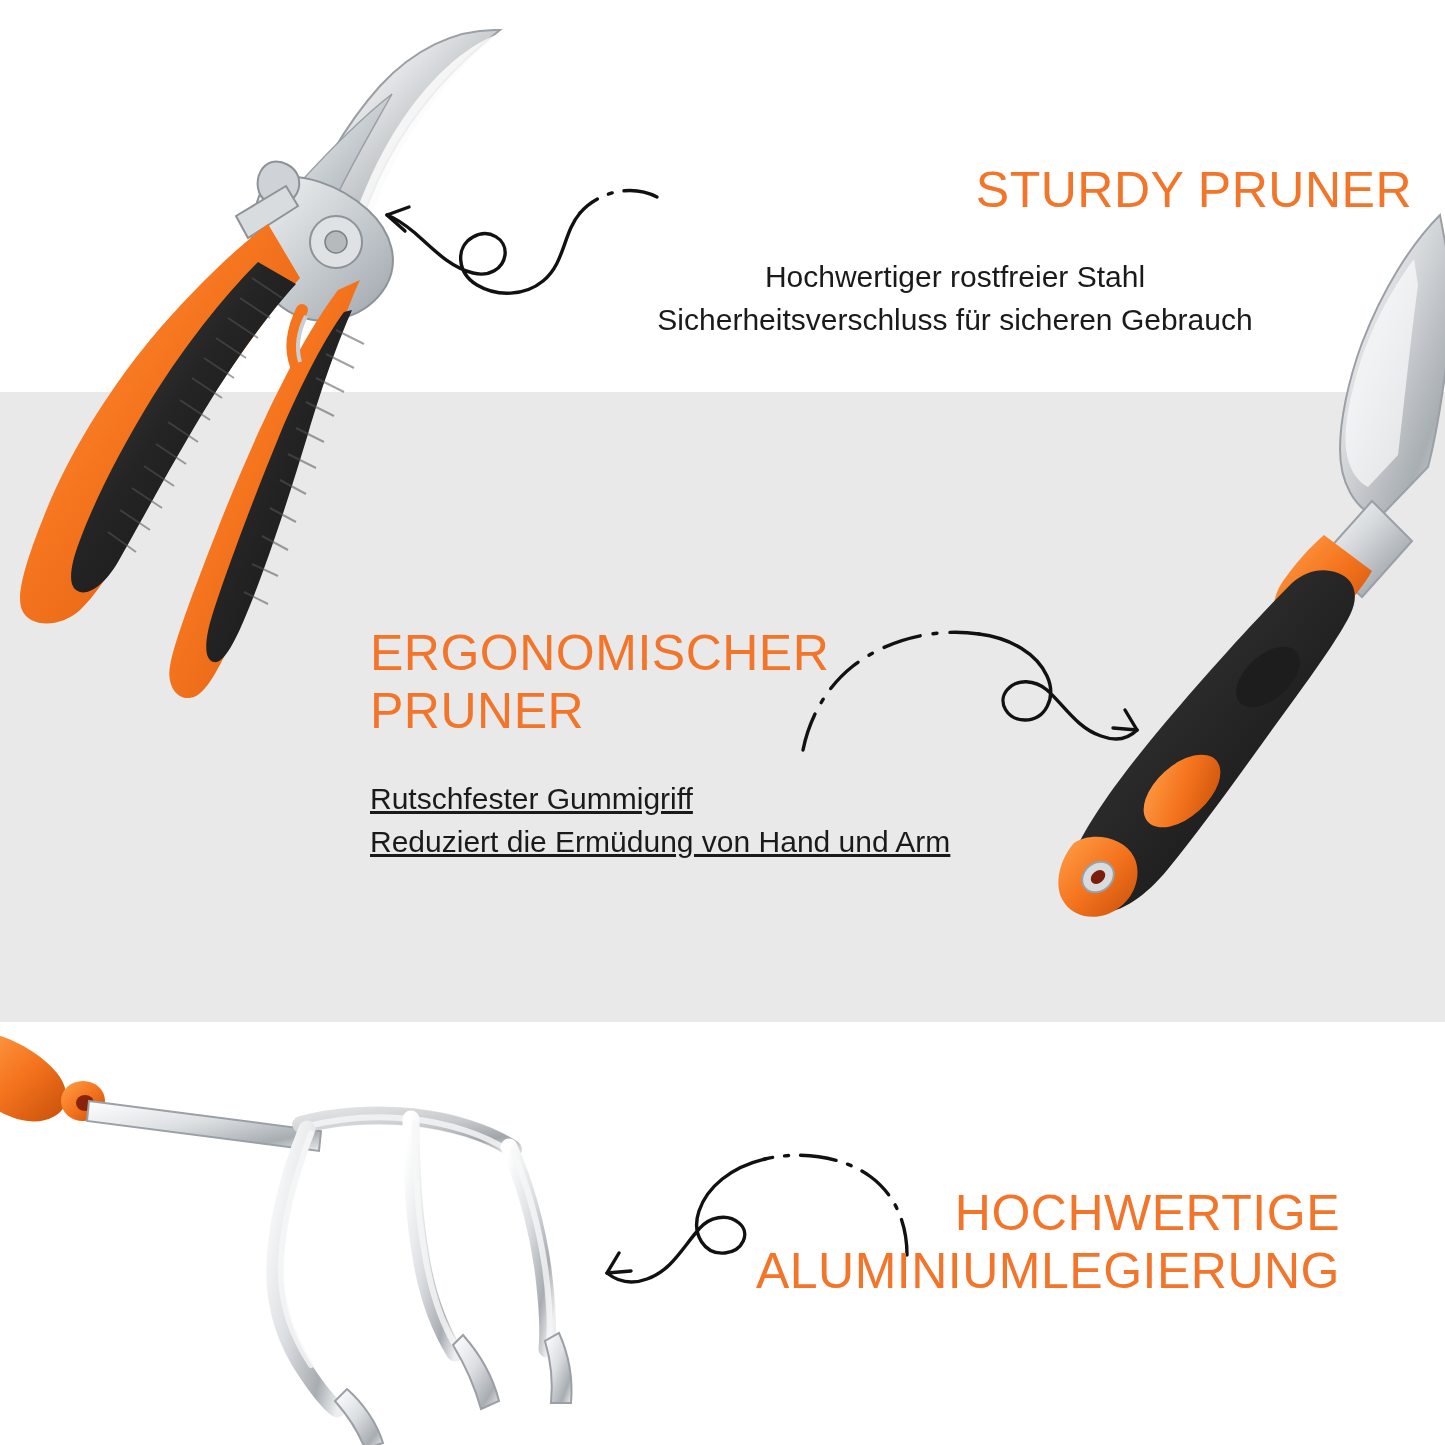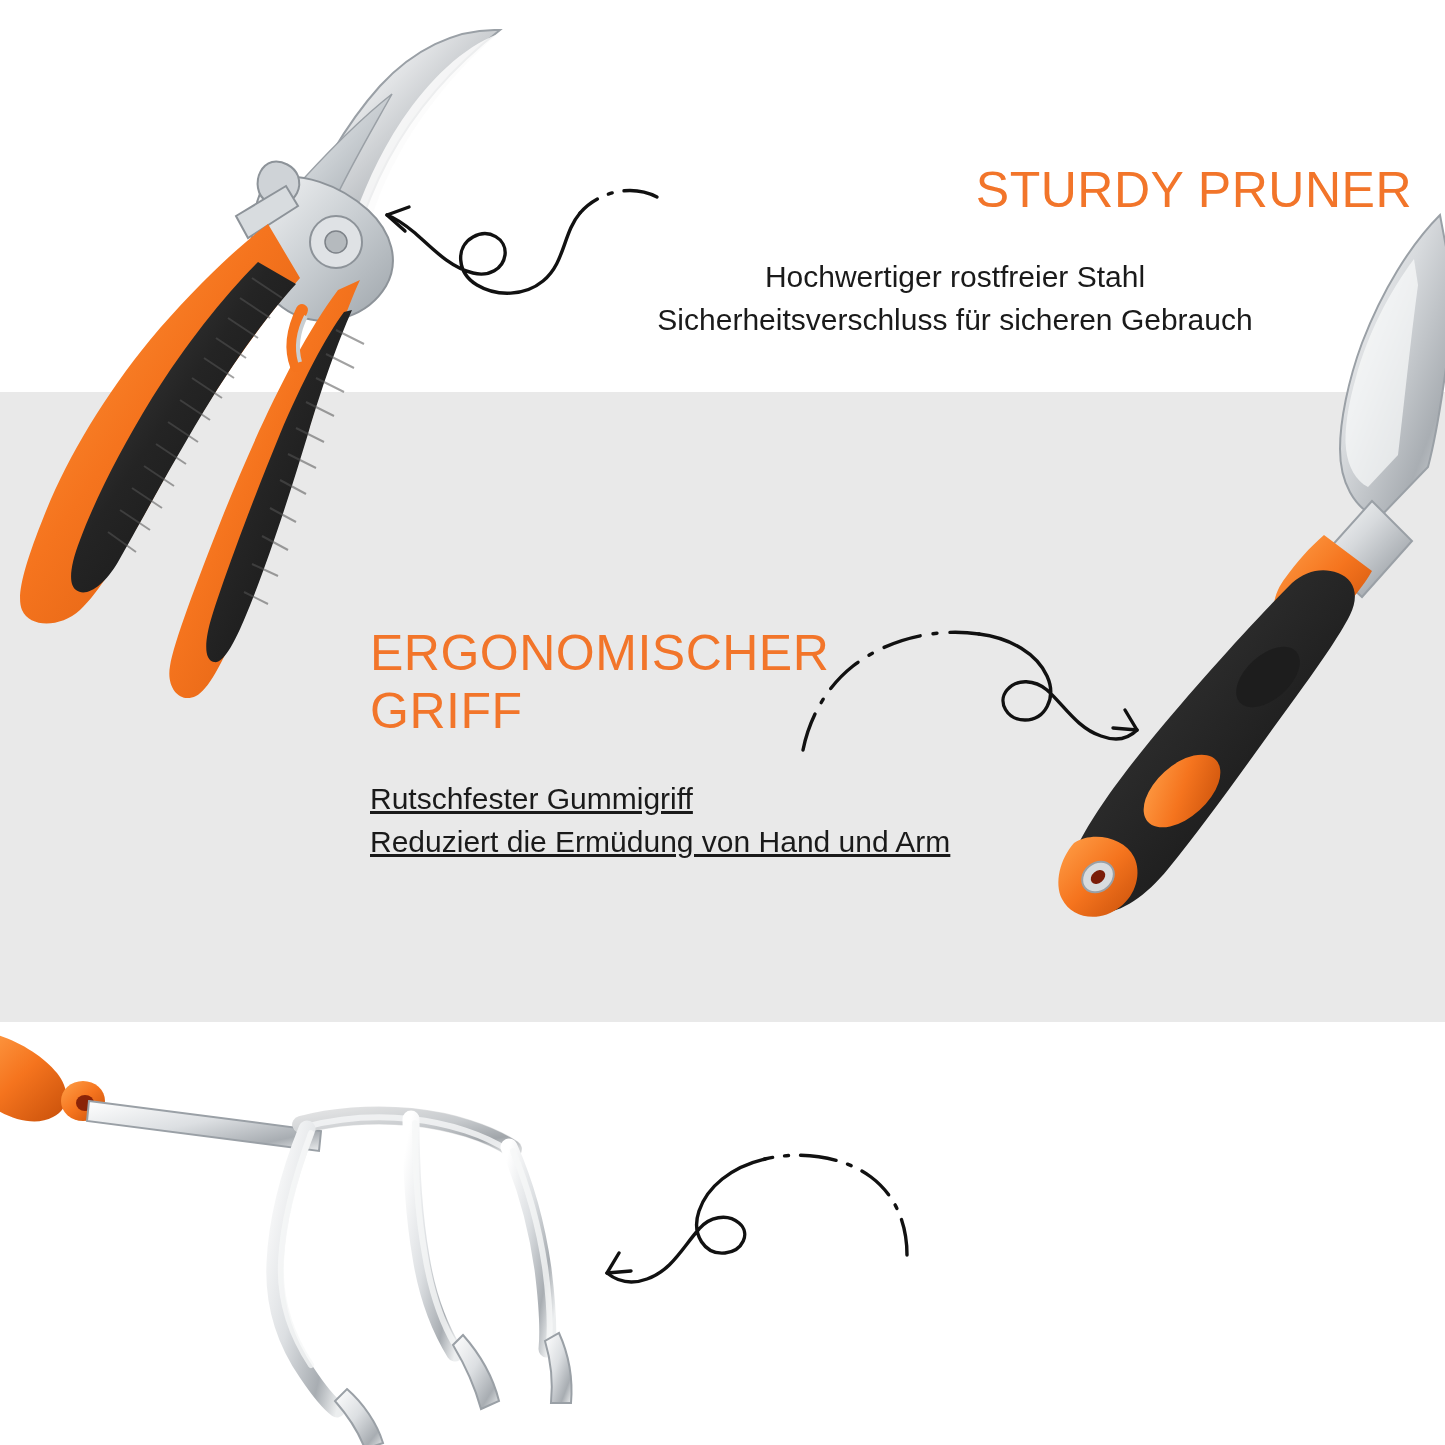--- a/index.html
+++ b/index.html
@@ -249,21 +249,21 @@
   </svg>
 
   <svg class="arrow-svg" style="left:795px; top:610px;" width="360" height="150" viewBox="0 0 360 150">
     <path d="M8 140 C14 110 30 78 58 56 C94 28 142 18 184 24" stroke="#111" stroke-width="3.4" fill="none" stroke-linecap="round" stroke-dasharray="38 13 4 13"></path>
     <path d="M184 24 C216 28 242 44 252 66 C262 88 250 110 230 110 C212 110 202 92 212 80
              C222 68 240 70 252 80 C268 94 282 118 306 126 C322 132 334 128 342 120" stroke="#111" stroke-width="3.4" fill="none" stroke-linecap="round" stroke-linejoin="round"></path>
     <path d="M342 120 L318 118 M342 120 L330 100" stroke="#111" stroke-width="3.4" fill="none" stroke-linecap="round"></path>
   </svg>
 
   <div class="headline b2-head">ERGONOMISCHER
-GRIFF</div>
+PRUNER</div>
   <div class="subtext b2-sub">Rutschfester Gummigriff
 Reduziert die Ermüdung von Hand und Arm</div>
 
   <svg class="photo-svg" style="left:-15px; top:1005px;" width="740" height="450" viewBox="0 0 740 450">
     <defs>
       <linearGradient id="steel4" x1="0" y1="0" x2="1" y2="1">
         <stop offset="0%" stop-color="#ffffff"></stop>
         <stop offset="45%" stop-color="#dcdfe2"></stop>
         <stop offset="80%" stop-color="#a8adb2"></stop>
         <stop offset="100%" stop-color="#eceeef"></stop>
@@ -308,14 +308,16 @@
     <path d="M560 336 C566 356 568 378 566 398 L586 398 C588 374 584 350 574 328 Z" fill="url(#steel4)" stroke="#9aa0a6" stroke-width="2"></path>
   </svg>
 
   <svg class="arrow-svg" style="left:585px; top:1145px;" width="330" height="140" viewBox="0 0 330 140">
     <path d="M322 110 C322 78 310 50 286 32 C256 10 214 6 180 14" stroke="#111" stroke-width="3.4" fill="none" stroke-linecap="round" stroke-dasharray="36 12 4 12"></path>
     <path d="M180 14 C146 22 122 42 114 66 C106 90 120 110 140 108 C158 106 166 88 154 78
              C142 68 124 72 114 84 C98 102 86 126 62 134 C46 140 32 136 22 128" stroke="#111" stroke-width="3.4" fill="none" stroke-linecap="round" stroke-linejoin="round"></path>
     <path d="M22 128 L46 126 M22 128 L34 108" stroke="#111" stroke-width="3.4" fill="none" stroke-linecap="round"></path>
   </svg>
 
+  <div class="headline b3-head">HOCHWERTIGE
+ALUMINIUMLEGIERUNG</div>
 
 </div>
 
 </body></html>

